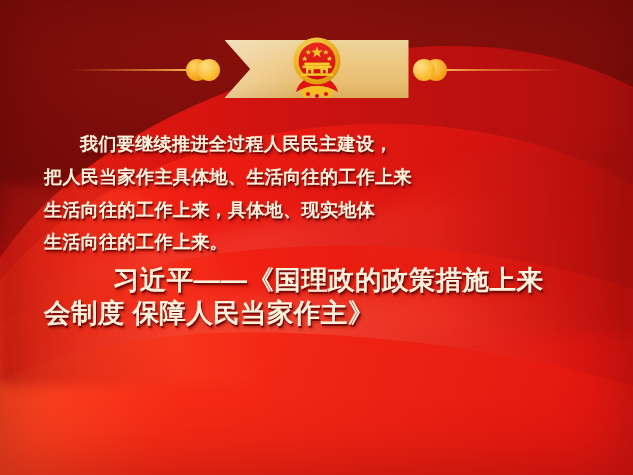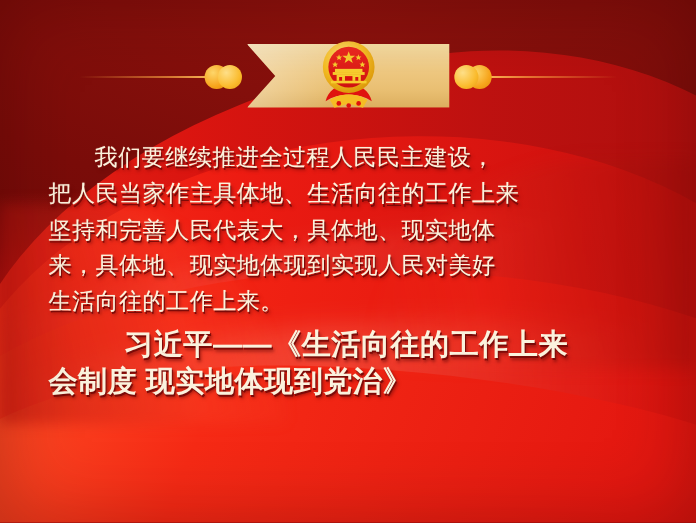--- a/index.html
+++ b/index.html
@@ -130,21 +130,21 @@
   #emblem{
     position:absolute;left:50%;top:-4px;transform:translateX(-50%);
     width:62px;height:72px;
   }
 
   
   #quote{
     position:absolute;left:44px;right:38px;top:128px;
   }
   .tline{
-    font-size:21px;line-height:32.8px;font-weight:normal;
+    font-size:18px;line-height:32.8px;font-weight:bold;
     color:#fbf2dd;
     letter-spacing:0.4px;
     white-space:nowrap;
     text-shadow:
       1px 2px 0 rgba(120,9,7,0.95),
       2px 3px 3px rgba(90,6,5,0.55),
       0 0 1px rgba(255,240,215,0.6);
   }
   .tline.indent{ text-indent:2em; }
   #attrib{ margin-top:5px; }
@@ -227,24 +227,23 @@
         <rect x="22.3" y="40" width="2.7" height="3.5" fill="#d8120f"></rect>
         <rect x="37" y="40" width="2.7" height="3.5" fill="#d8120f"></rect>
         <rect x="14.8" y="43.5" width="32.4" height="2.3" fill="#f7cd2e"></rect>
       </svg>
     </div>
   </div>
 
   <div id="quote">
     <div class="tline indent">我们要继续推进全过程人民民主建设，</div>
     <div class="tline">把人民当家作主具体地、生活向往的工作上来</div>
-    <div class="tline">坚持和完善人民代表大，具体地、现实地体</div>
-    <div class="tline">来，具体地、现实地体现到实现人民对美好</div>
+    <div class="tline">生活向往的工作上来，具体地、现实地体</div>
     <div class="tline">生活向往的工作上来。</div>
 
     <div id="attrib">
-      <div class="aline indent">习近平——《生活向往的工作上来</div>
-      <div class="aline">会制度 现实地体现到党治》</div>
+      <div class="aline indent">习近平——《国理政的政策措施上来</div>
+      <div class="aline">会制度 保障人民当家作主》</div>
     </div>
   </div>
 
   <div class="vignette"></div>
 </div>
 
 </body></html>

